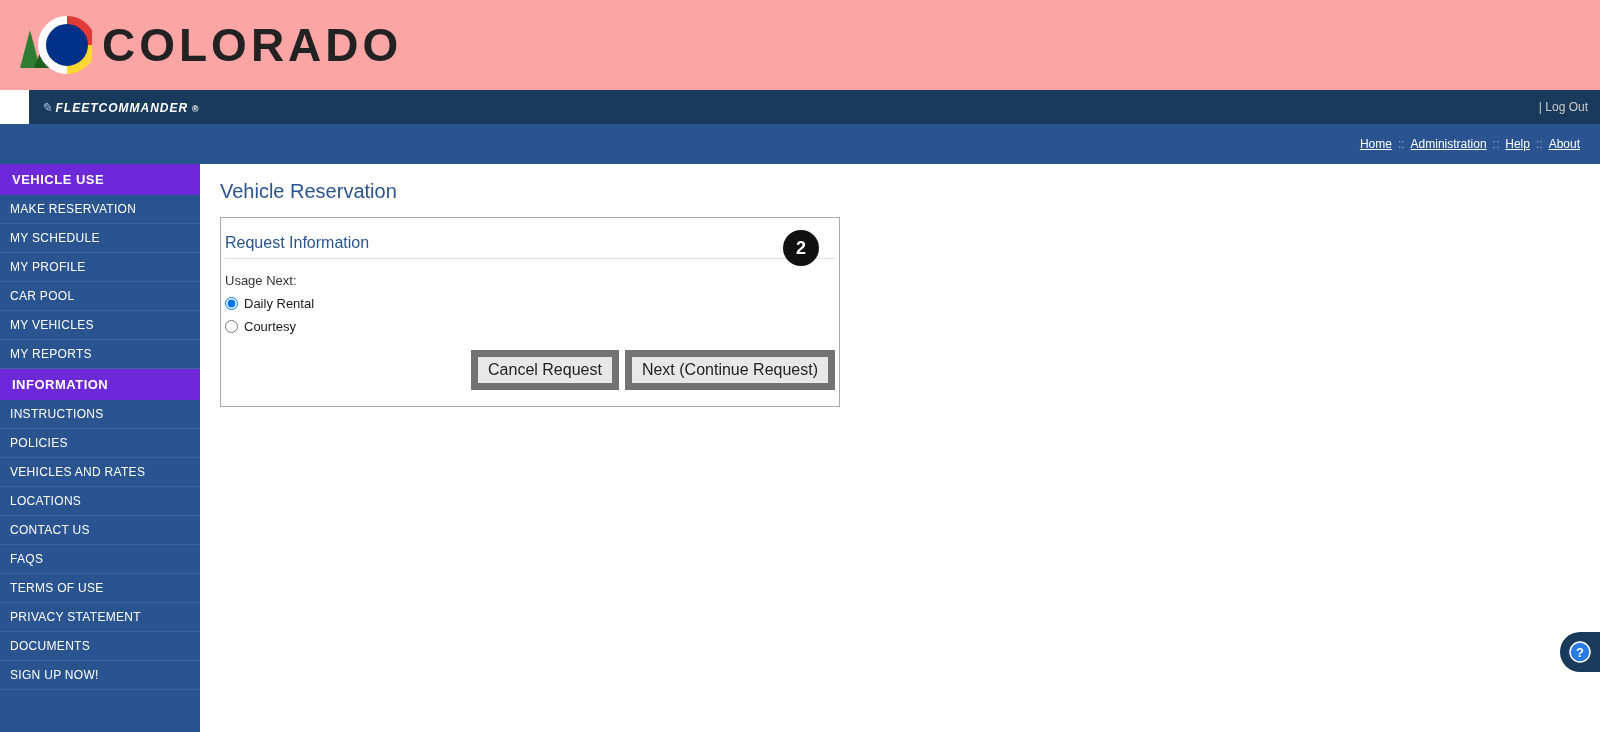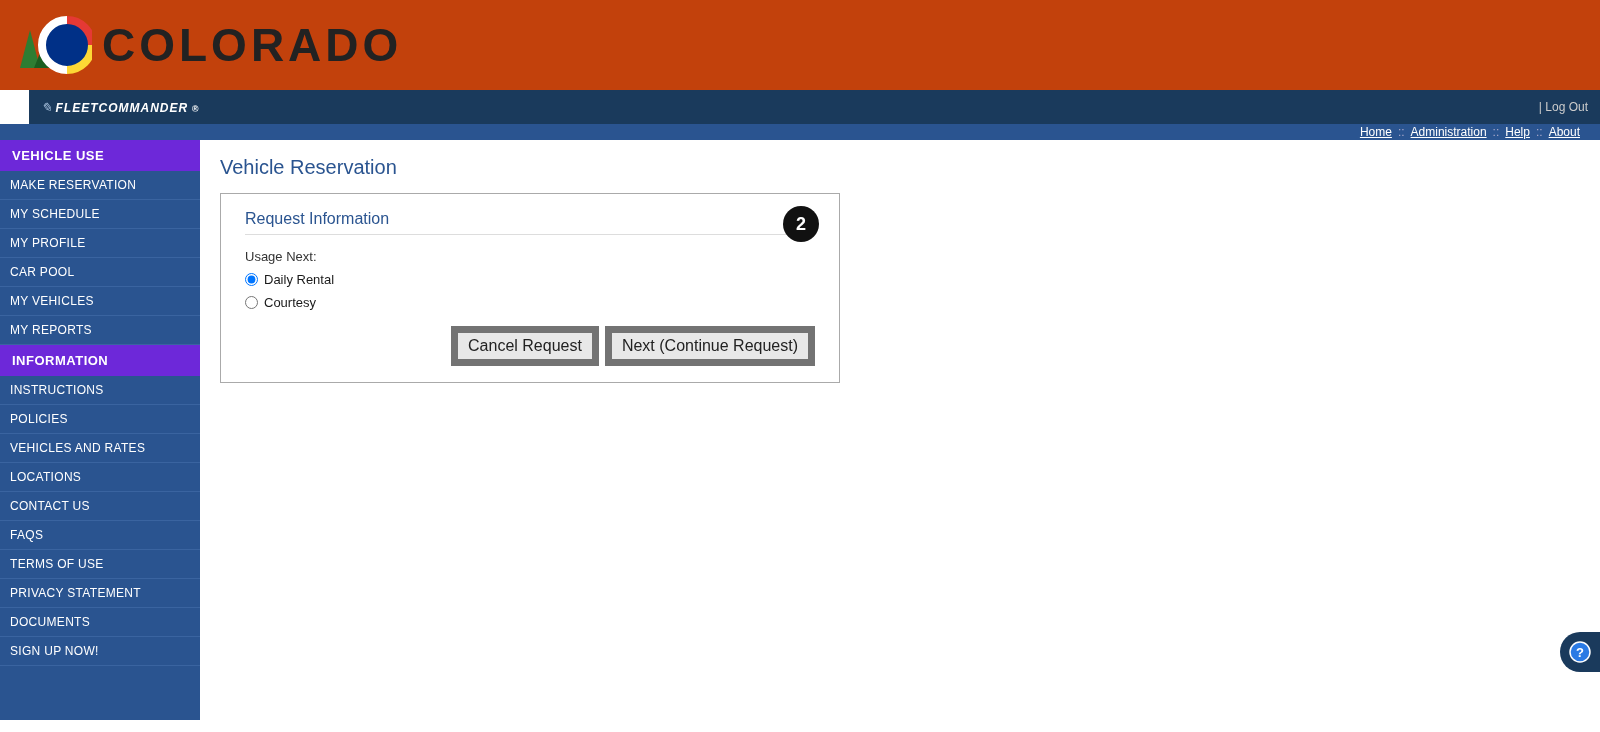--- a/index.html
+++ b/index.html
@@ -1,20 +1,20 @@
 <!DOCTYPE html>
 <html><head>
   <meta charset="utf-8">
   <style>
     * { margin: 0; padding: 0; box-sizing: border-box; }
     body { font-family: Arial, sans-serif; font-size: 13px; background: #fff; }
 
     
     #header-logo {
-      background: #c2410c;
+      background: #fca5a5;
       padding: 8px 12px;
       display: flex;
       align-items: center;
       height: 90px;
     }
     .logo-svg { width: 80px; height: 70px; }
     .logo-text {
       font-size: 46px;
       font-weight: bold;
       letter-spacing: 4px;
@@ -42,21 +42,21 @@
     }
     .logout-area {
       color: #ccc;
       font-size: 12px;
     }
     .logout-area a { color: #ccc; text-decoration: none; }
 
     
     #nav-bar {
       background: #2a5490;
-      height: 16px;
+      height: 40px;
       display: flex;
       align-items: center;
       justify-content: flex-end;
       padding-right: 16px;
     }
     .nav-link {
       color: #fff;
       font-size: 12px;
       text-decoration: underline;
       cursor: pointer;
@@ -105,21 +105,21 @@
     .page-title {
       font-size: 20px;
       color: #2a5490;
       font-weight: normal;
       margin-bottom: 14px;
     }
 
     
     .card {
       border: 1px solid #aaa;
-      padding: 16px 24px;
+      padding: 16px 4px;
       max-width: 620px;
       position: relative;
     }
     .card-title {
       font-size: 16px;
       color: #2a5490;
       margin-bottom: 14px;
       border-bottom: 1px solid #ddd;
       padding-bottom: 6px;
     }

